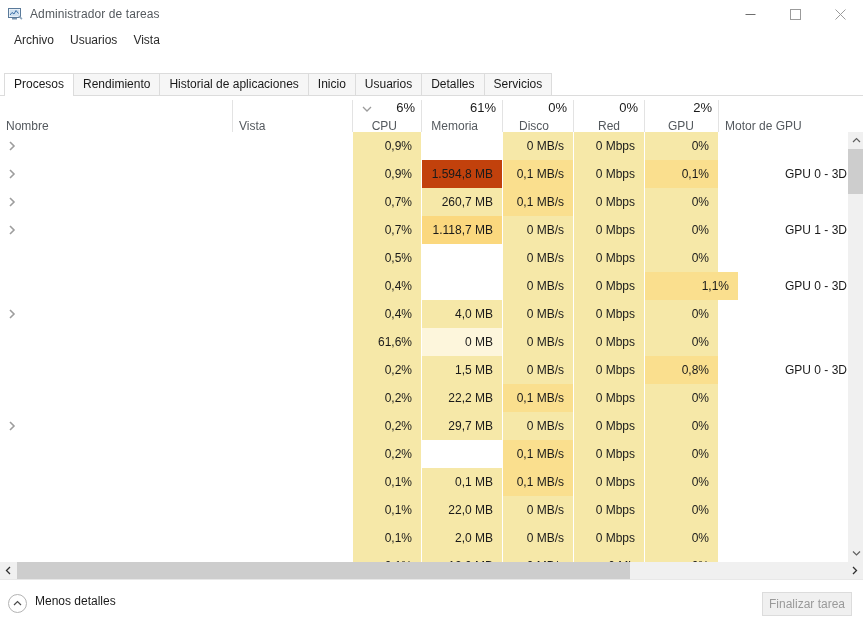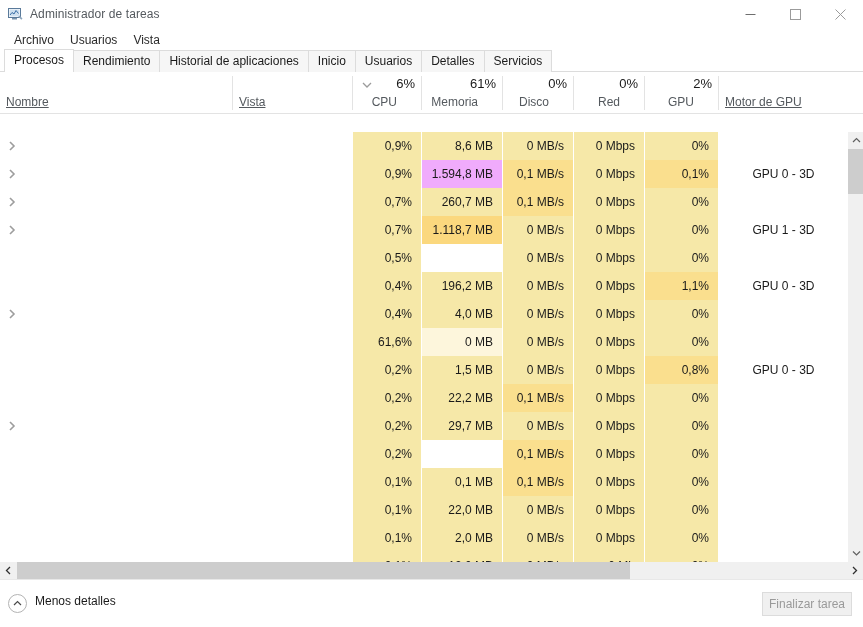--- a/index.html
+++ b/index.html
@@ -66,25 +66,25 @@
     font-size: 12px;
     color: #2b2b2b;
     padding: 2px 8px;
     white-space: nowrap;
   }
 
   
   .tabstrip {
     height: 23px;
     display: flex;
-    align-items: flex-end;
     padding-left: 4px;
     background: #ffffff;
     position: relative;
     box-sizing: border-box;
+    margin-top: 24px;
   }
   .tabstrip::after {
     content: "";
     position: absolute;
     left: 0; right: 0; bottom: 0;
     height: 1px;
     background: #dcdcdc;
   }
   .tab {
     font-size: 12px;
@@ -141,21 +141,20 @@
   }
   .colhead .nm {
     position: absolute;
     bottom: 4px;
     right: 24px;
     color: #54595e;
   }
   .colhead.leftlab .nm {
     left: 6px;
     right: auto;
-    text-decoration: underline;
   }
   .colsep {
     position: absolute;
     top: 4px;
     width: 1px;
     height: 34px;
     background: #e3e3e3;
   }
   .sortchev {
     position: absolute;
@@ -191,21 +190,21 @@
     top: 0;
     height: 28px;
     line-height: 28px;
     font-size: 12px;
     color: #1a1a1a;
     box-sizing: border-box;
     white-space: nowrap;
     overflow: hidden;
   }
   .cell.num { text-align: right; padding-right: 9px; }
-  .cell.txt { text-align: center; padding-left: 1px; }
+  .cell.txt { text-align: right; padding-left: 1px; }
   .expander {
     position: absolute;
     left: 6px;
     top: 8px;
     width: 12px;
     height: 12px;
   }
 
   
   .vscroll {
@@ -401,34 +400,33 @@
 
 <div class="listarea">
   <div class="rows" id="rows">
       <div class="row">
         <span class="expander"><svg width="12" height="12" viewBox="0 0 12 12">
             <polyline points="4,2 8,6 4,10" fill="none" stroke="#9d9d9d" stroke-width="1.6"></polyline>
           </svg></span>
         <div class="cell txt" style="left: 0px; width: 232px;"></div>
         <div class="cell txt" style="left: 233px; width: 119px;"></div>
         <div class="cell num" style="left: 353px; width: 68px; background: rgb(246, 232, 168);">0,9%</div>
-        <div class="cell num" style="left: 422px; width: 80px; background: rgb(246, 232, 168);">8,6 MB</div>
         <div class="cell num" style="left: 503px; width: 70px; background: rgb(246, 232, 168);">0 MB/s</div>
         <div class="cell num" style="left: 574px; width: 70px; background: rgb(246, 232, 168);">0 Mbps</div>
         <div class="cell num" style="left: 645px; width: 73px; background: rgb(246, 232, 168);">0%</div>
         <div class="cell txt" style="left: 719px; width: 128px;"></div>
       </div>
       <div class="row">
         <span class="expander"><svg width="12" height="12" viewBox="0 0 12 12">
             <polyline points="4,2 8,6 4,10" fill="none" stroke="#9d9d9d" stroke-width="1.6"></polyline>
           </svg></span>
         <div class="cell txt" style="left: 0px; width: 232px;"></div>
         <div class="cell txt" style="left: 233px; width: 119px;"></div>
         <div class="cell num" style="left: 353px; width: 68px; background: rgb(246, 232, 168);">0,9%</div>
-        <div class="cell num" style="left: 422px; width: 80px; background: #f0abfc;">1.594,8 MB</div>
+        <div class="cell num" style="left: 422px; width: 80px; background: #c2410c;">1.594,8 MB</div>
         <div class="cell num" style="left: 503px; width: 70px; background: rgb(250, 223, 142);">0,1 MB/s</div>
         <div class="cell num" style="left: 574px; width: 70px; background: rgb(246, 232, 168);">0 Mbps</div>
         <div class="cell num" style="left: 645px; width: 73px; background: rgb(250, 223, 142);">0,1%</div>
         <div class="cell txt" style="left: 719px; width: 128px;">GPU 0 - 3D</div>
       </div>
       <div class="row">
         <span class="expander"><svg width="12" height="12" viewBox="0 0 12 12">
             <polyline points="4,2 8,6 4,10" fill="none" stroke="#9d9d9d" stroke-width="1.6"></polyline>
           </svg></span>
         <div class="cell txt" style="left: 0px; width: 232px;"></div>
@@ -459,24 +457,23 @@
         <div class="cell num" style="left: 353px; width: 68px; background: rgb(246, 232, 168);">0,5%</div>
         <div class="cell num" style="left: 503px; width: 70px; background: rgb(246, 232, 168);">0 MB/s</div>
         <div class="cell num" style="left: 574px; width: 70px; background: rgb(246, 232, 168);">0 Mbps</div>
         <div class="cell num" style="left: 645px; width: 73px; background: rgb(246, 232, 168);">0%</div>
         <div class="cell txt" style="left: 719px; width: 128px;"></div>
       </div>
       <div class="row">
         <div class="cell txt" style="left: 0px; width: 232px;"></div>
         <div class="cell txt" style="left: 233px; width: 119px;"></div>
         <div class="cell num" style="left: 353px; width: 68px; background: rgb(246, 232, 168);">0,4%</div>
-        <div class="cell num" style="left: 422px; width: 80px; background: rgb(246, 232, 168);">196,2 MB</div>
-        <div class="cell num" style="left: 503px; width: 70px; background: rgb(246, 232, 168);">0 MB/s</div>
-        <div class="cell num" style="left: 574px; width: 70px; background: rgb(246, 232, 168);">0 Mbps</div>
-        <div class="cell num" style="left: 645px; width: 73px; background: rgb(250, 223, 142);">1,1%</div>
+        <div class="cell num" style="left: 503px; width: 70px; background: rgb(246, 232, 168);">0 MB/s</div>
+        <div class="cell num" style="left: 574px; width: 70px; background: rgb(246, 232, 168);">0 Mbps</div>
+        <div class="cell num" style="left: 645px; width: 93px; background: rgb(250, 223, 142);">1,1%</div>
         <div class="cell txt" style="left: 719px; width: 128px;">GPU 0 - 3D</div>
       </div>
       <div class="row">
         <span class="expander"><svg width="12" height="12" viewBox="0 0 12 12">
             <polyline points="4,2 8,6 4,10" fill="none" stroke="#9d9d9d" stroke-width="1.6"></polyline>
           </svg></span>
         <div class="cell txt" style="left: 0px; width: 232px;"></div>
         <div class="cell txt" style="left: 233px; width: 119px;"></div>
         <div class="cell num" style="left: 353px; width: 68px; background: rgb(246, 232, 168);">0,4%</div>
         <div class="cell num" style="left: 422px; width: 80px; background: rgb(246, 232, 168);">4,0 MB</div>

